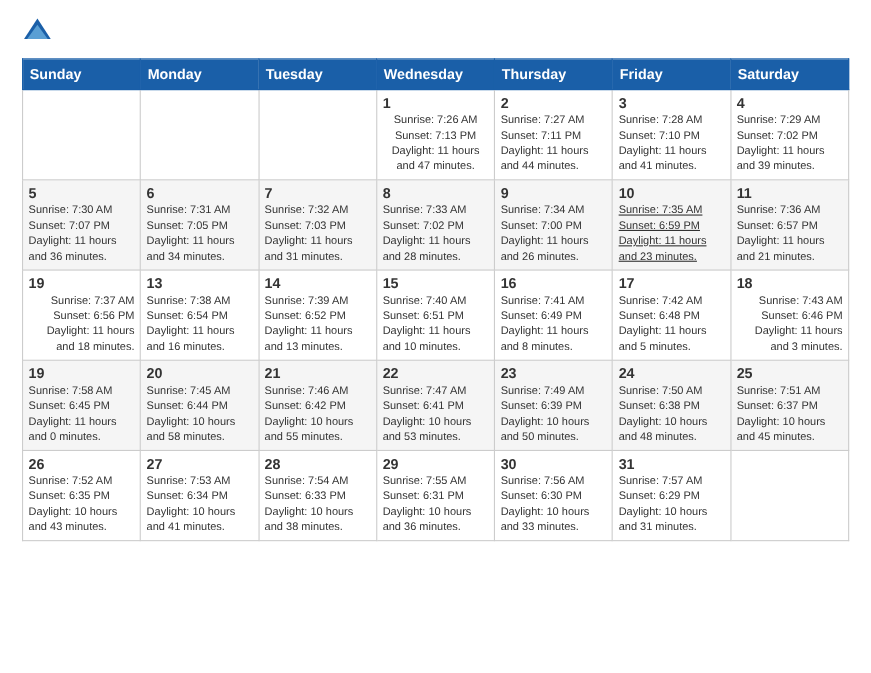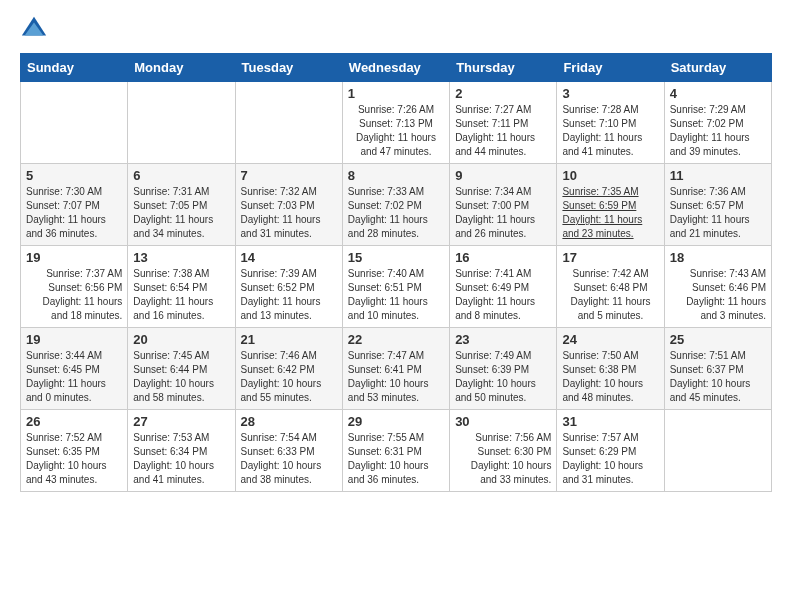--- a/index.html
+++ b/index.html
@@ -232,35 +232,35 @@
 Daylight: 11 hours and 10 minutes.</div>
           </td>
           <td>
             <div class="day-number">16</div>
             <div class="day-info" style="white-space: pre-line;">Sunrise: 7:41 AM
 Sunset: 6:49 PM
 Daylight: 11 hours and 8 minutes.</div>
           </td>
           <td>
             <div class="day-number">17</div>
-            <div class="day-info" style="white-space: pre-line; text-align: center;">Sunrise: 7:42 AM
+            <div class="day-info" style="white-space: pre-line;">Sunrise: 7:42 AM
 Sunset: 6:48 PM
 Daylight: 11 hours and 5 minutes.</div>
           </td>
           <td>
             <div class="day-number">18</div>
             <div class="day-info" style="white-space: pre-line; text-align: right;">Sunrise: 7:43 AM
 Sunset: 6:46 PM
 Daylight: 11 hours and 3 minutes.</div>
           </td>
         </tr>
         <tr>
           <td>
             <div class="day-number">19</div>
-            <div class="day-info" style="white-space: pre-line;">Sunrise: 3:44 AM
+            <div class="day-info" style="white-space: pre-line;">Sunrise: 7:58 AM
 Sunset: 6:45 PM
 Daylight: 11 hours and 0 minutes.</div>
           </td>
           <td>
             <div class="day-number">20</div>
             <div class="day-info" style="white-space: pre-line;">Sunrise: 7:45 AM
 Sunset: 6:44 PM
 Daylight: 10 hours and 58 minutes.</div>
           </td>
           <td>
@@ -314,21 +314,21 @@
 Daylight: 10 hours and 38 minutes.</div>
           </td>
           <td>
             <div class="day-number">29</div>
             <div class="day-info" style="white-space: pre-line;">Sunrise: 7:55 AM
 Sunset: 6:31 PM
 Daylight: 10 hours and 36 minutes.</div>
           </td>
           <td>
             <div class="day-number">30</div>
-            <div class="day-info" style="white-space: pre-line; text-align: right;">Sunrise: 7:56 AM
+            <div class="day-info" style="white-space: pre-line;">Sunrise: 7:56 AM
 Sunset: 6:30 PM
 Daylight: 10 hours and 33 minutes.</div>
           </td>
           <td>
             <div class="day-number">31</div>
             <div class="day-info" style="white-space: pre-line;">Sunrise: 7:57 AM
 Sunset: 6:29 PM
 Daylight: 10 hours and 31 minutes.</div>
           </td>
           <td class="empty-cell"></td>

